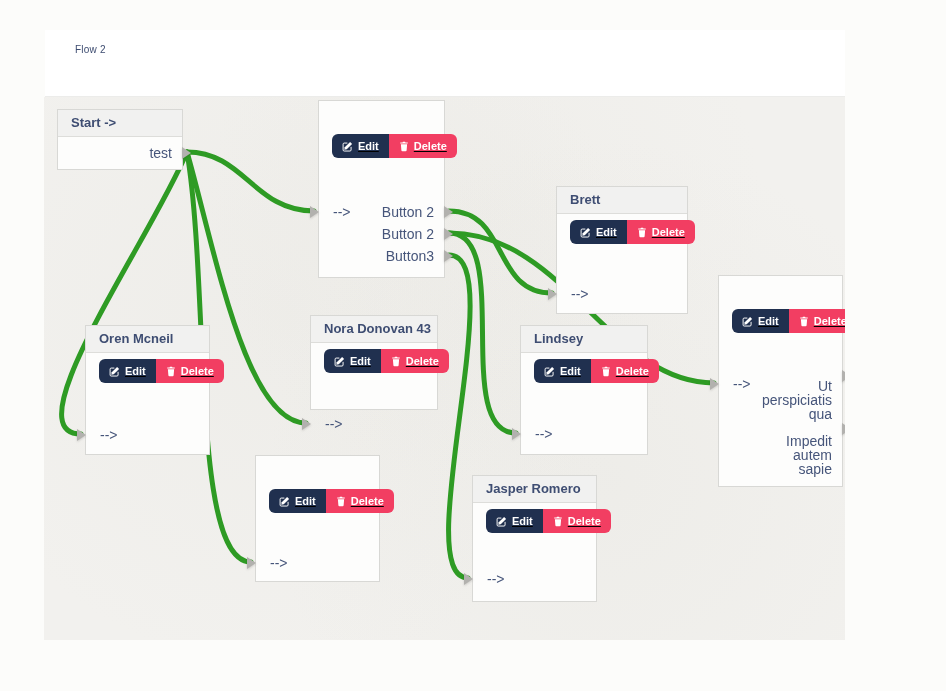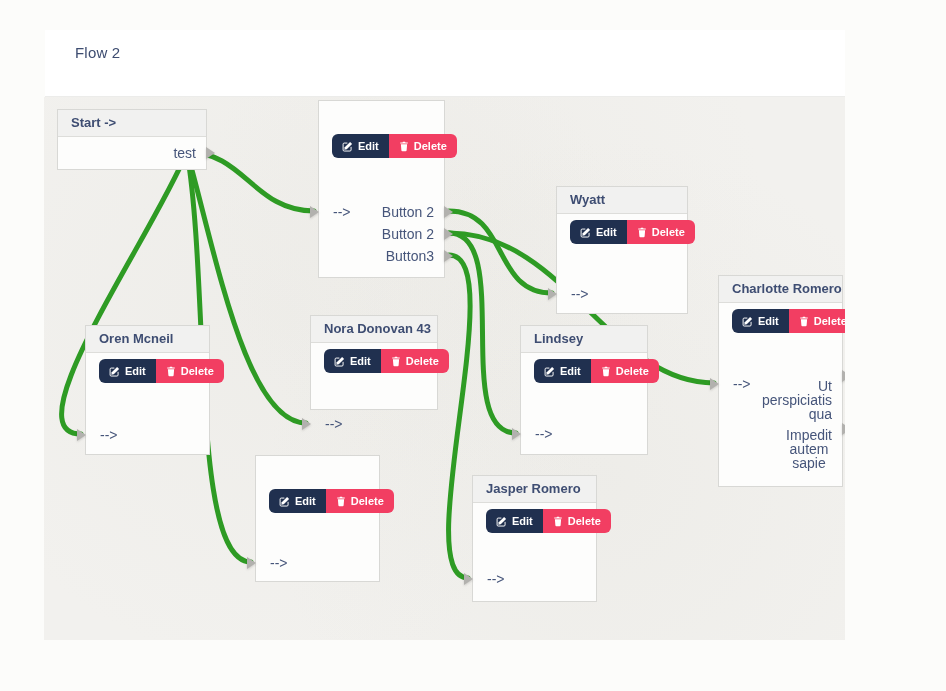--- a/index.html
+++ b/index.html
@@ -11,21 +11,21 @@
     overflow: hidden;
   }
   #stage { position: absolute; inset: 0; width: 946px; height: 691px; }
 
   .header-card {
     position: absolute; left: 45px; top: 30px; width: 800px; height: 67px;
     background: #ffffff; border-bottom: 1px solid #ececea;
   }
   .header-card .page-title {
     position: absolute; left: 30px; top: 14px;
-    font-size: 15px; color: #3d4c70; letter-spacing: .2px;
+    font-size: 10px; color: #3d4c70; letter-spacing: .2px;
   }
 
   #canvas {
     position: absolute; left: 44px; top: 97px; width: 801px; height: 543px;
     background:
       radial-gradient(circle at 30% 40%, rgba(220,218,210,.18), transparent 55%),
       radial-gradient(circle at 70% 70%, rgba(215,214,205,.16), transparent 50%),
       radial-gradient(circle at 55% 20%, rgba(222,220,212,.14), transparent 45%),
       #f2f1ee;
     overflow: hidden;
@@ -38,21 +38,21 @@
     background: #fdfdfc;
     border: 1px solid #d8d8d5;
   }
   .node-header {
     position: absolute; left: 0; top: 0; right: 0; height: 27px;
     background: #f1f1f0; border-bottom: 1px solid #ddddda;
     font-size: 13px; font-weight: 600; color: #3e4d72;
     line-height: 26px; padding-left: 13px;
     white-space: nowrap; overflow: hidden;
   }
-  .btn-group { position: absolute; left: 13px; top: 33px; display: flex; }
+  .btn-group { position: absolute; left: 13px; top: 33px; display: flex; text-decoration: underline; }
   .btn {
     height: 24px; display: flex; align-items: center; gap: 5px;
     font-size: 11px; font-weight: 700; color: #fff;
     padding: 0 10px; cursor: pointer;
   }
   .btn svg { display: block; }
   .btn-edit   { background: #20304f; border-radius: 6px 0 0 6px; }
   .btn-delete { background: #f23e62; border-radius: 0 6px 6px 0; }
 
   .port {
@@ -82,21 +82,21 @@
     <svg id="wires" width="801" height="543" viewBox="0 0 801 543">
         <path d="M 143 55 C 200 55, 210 114, 270 114" stroke="#2e9b24"></path>
         <path d="M 143 55 C 106 143, -33 337, 37 337" stroke="#2e9b24"></path>
         <path d="M 143 55 C 171 153, 202 326, 262 326" stroke="#2e9b24"></path>
         <path d="M 143 55 C 166 193, 147 465, 207 465" stroke="#2e9b24"></path>
         <path d="M 405 114 C 465 114, 448 196, 508 196" stroke="#2e9b24"></path>
         <path d="M 405 136 C 521 136, 566 286, 670 286" stroke="#2e9b24"></path>
         <path d="M 405 136 C 470 136, 407 336, 472 336" stroke="#2e9b24"></path>
         <path d="M 405 158 C 468 158, 364 481, 424 481" stroke="#2e9b24"></path>
       </svg>
-  <div class="node" style="left: 13px; top: 12px; width: 150px; height: 61px;">
+  <div class="node" style="left: 13px; top: 12px; width: 126px; height: 61px;">
         <div class="node-header">Start -&gt;</div>
         <div class="port output" style="top: 37px;"></div>
         <div class="row-label right" style="top: 43px;">test</div>
       </div>
       <div class="node" style="left: 274px; top: 3px; width: 127px; height: 178px;">
         <div class="btn-group">
           <div class="btn btn-edit">
             <span>
               <svg width="11" height="11" viewBox="0 0 16 16">
                 <path fill="#fff" d="M11.8 1.3l2.9 2.9-7.8 7.8-3.6.7.7-3.6z"></path>
@@ -117,21 +117,21 @@
         <div class="port input" style="top: 105px;"></div>
         <div class="row-label left" style="top: 111px;">--&gt;</div>
         <div class="port output" style="top: 105px;"></div>
         <div class="row-label right" style="top: 111px;">Button 2</div>
         <div class="port output" style="top: 127px;"></div>
         <div class="row-label right" style="top: 133px;">Button 2</div>
         <div class="port output" style="top: 149px;"></div>
         <div class="row-label right" style="top: 155px;">Button3</div>
       </div>
       <div class="node" style="left: 512px; top: 89px; width: 132px; height: 128px;">
-        <div class="node-header">Wyatt</div>
+        <div class="node-header">Brett</div>
         <div class="btn-group">
           <div class="btn btn-edit">
             <span>
               <svg width="11" height="11" viewBox="0 0 16 16">
                 <path fill="#fff" d="M11.8 1.3l2.9 2.9-7.8 7.8-3.6.7.7-3.6z"></path>
                 <path fill="none" stroke="#fff" stroke-width="1.4" d="M13.2 8.5V13a1.6 1.6 0 0 1-1.6 1.6H3.2A1.6 1.6 0 0 1 1.6 13V4.6A1.6 1.6 0 0 1 3.2 3h4.6"></path>
               </svg>
             </span>
             <span>Edit</span>
           </div>
@@ -141,21 +141,20 @@
                 <path fill="#fff" d="M5.7 1.5L6.3.5h3.4l.6 1H14V3H2V1.5h3.7zM3 4.2h10l-.8 9.7a1.6 1.6 0 0 1-1.6 1.5H5.4a1.6 1.6 0 0 1-1.6-1.5L3 4.2z"></path>
               </svg>
             </span>
             <span>Delete</span>
           </div>
         </div>
         <div class="port input" style="top: 101px;"></div>
         <div class="row-label left" style="top: 107px;">--&gt;</div>
       </div>
       <div class="node" style="left: 674px; top: 178px; width: 125px; height: 212px;">
-        <div class="node-header">Charlotte Romero</div>
         <div class="btn-group">
           <div class="btn btn-edit">
             <span>
               <svg width="11" height="11" viewBox="0 0 16 16">
                 <path fill="#fff" d="M11.8 1.3l2.9 2.9-7.8 7.8-3.6.7.7-3.6z"></path>
                 <path fill="none" stroke="#fff" stroke-width="1.4" d="M13.2 8.5V13a1.6 1.6 0 0 1-1.6 1.6H3.2A1.6 1.6 0 0 1 1.6 13V4.6A1.6 1.6 0 0 1 3.2 3h4.6"></path>
               </svg>
             </span>
             <span>Edit</span>
           </div>
@@ -168,21 +167,21 @@
             <span>Delete</span>
           </div>
         </div>
         <div class="port input" style="top: 102px;"></div>
         <div class="row-label left" style="top: 108px;">--&gt;</div>
         <div class="port output" style="top: 94px;"></div>
         <div class="row-label right" style="top: 124px; text-align: right;">Ut
 perspiciatis
 qua</div>
         <div class="port output" style="top: 147px;"></div>
-        <div class="row-label right" style="top: 173px; text-align: center;">Impedit
+        <div class="row-label right" style="top: 179px;">Impedit
 autem
 sapie</div>
       </div>
       <div class="node" style="left: 41px; top: 228px; width: 125px; height: 130px;">
         <div class="node-header">Oren Mcneil</div>
         <div class="btn-group">
           <div class="btn btn-edit">
             <span>
               <svg width="11" height="11" viewBox="0 0 16 16">
                 <path fill="#fff" d="M11.8 1.3l2.9 2.9-7.8 7.8-3.6.7.7-3.6z"></path>

